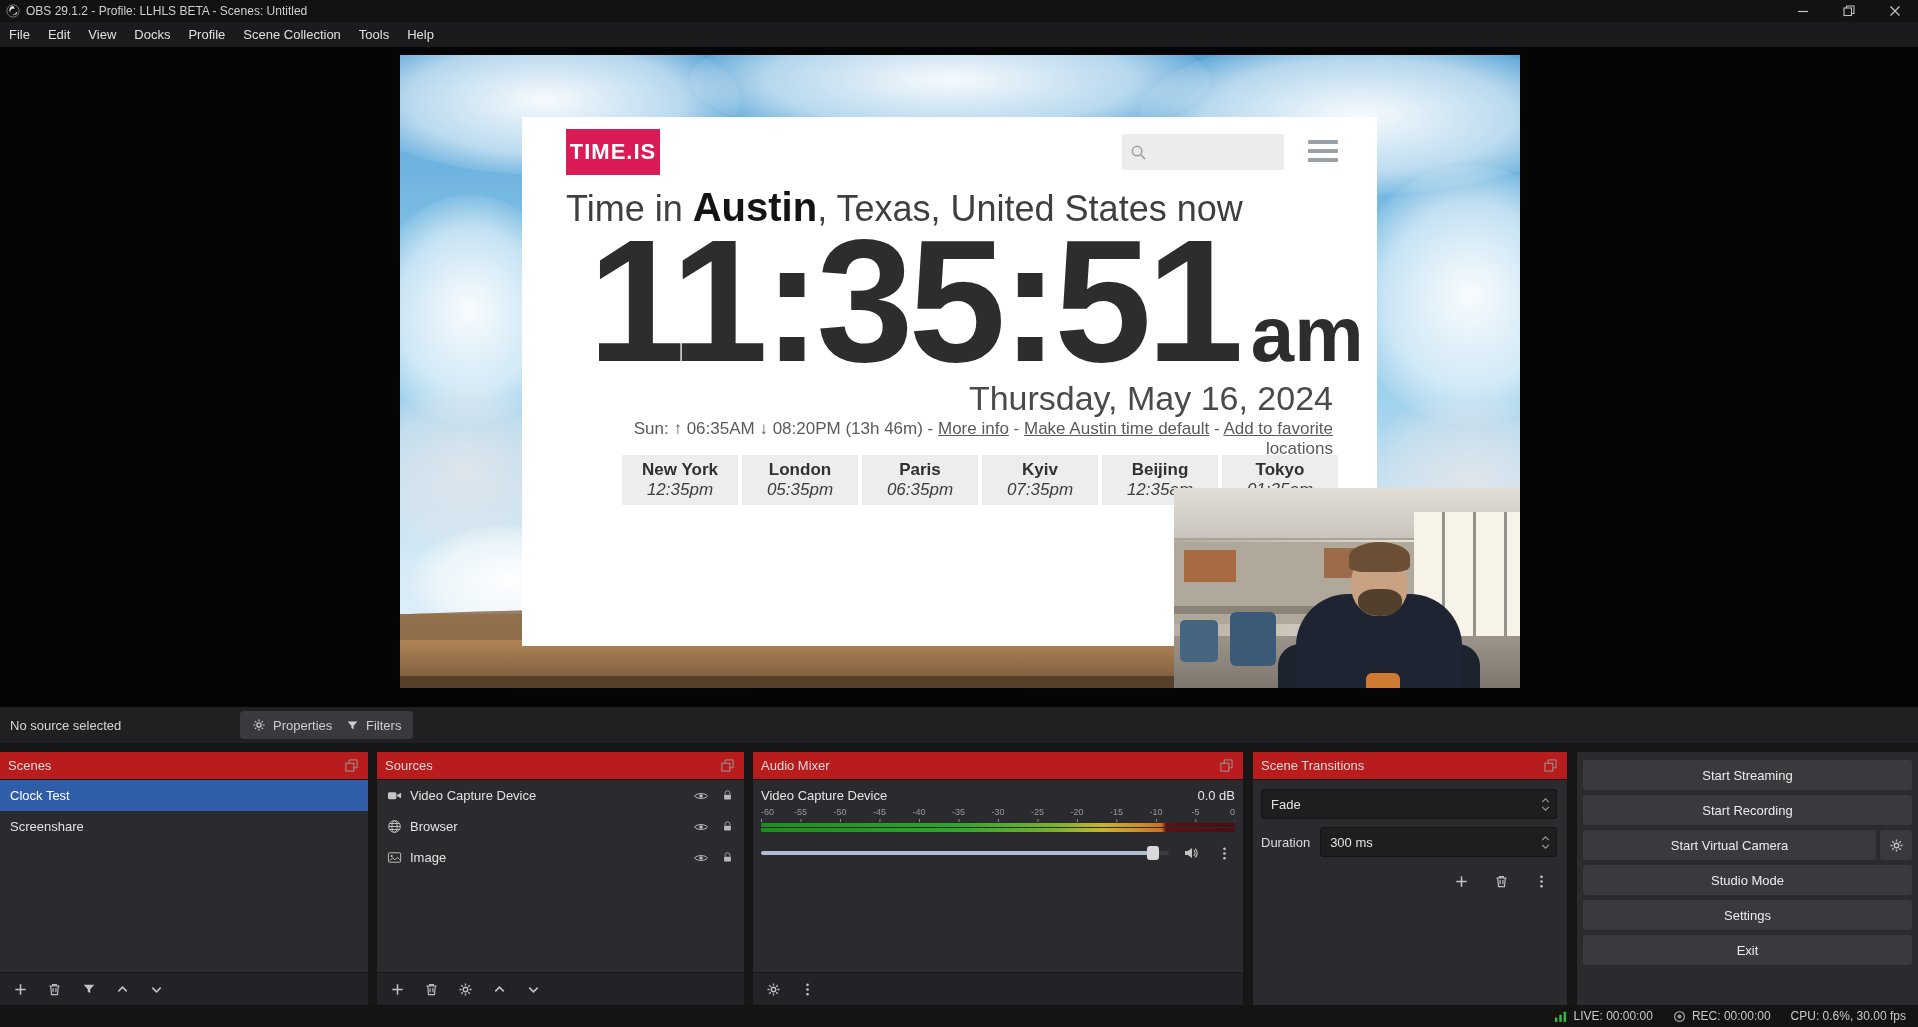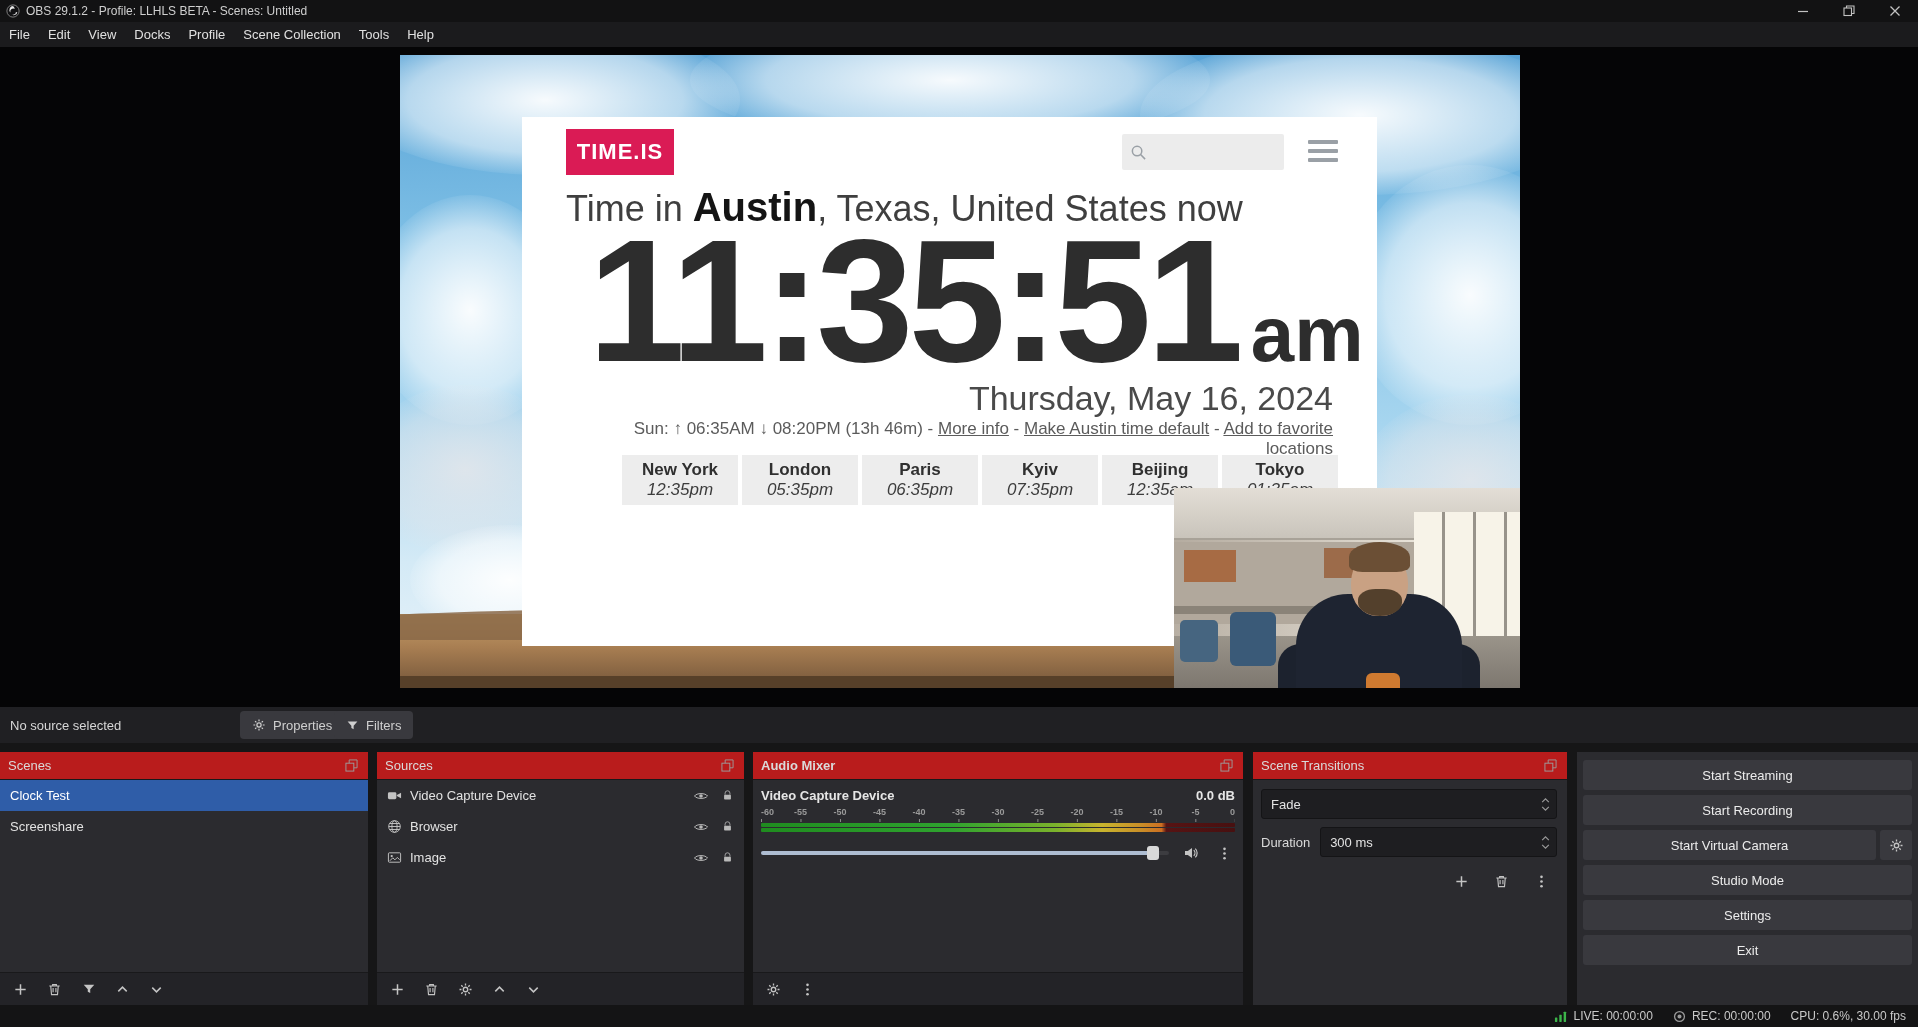--- a/index.html
+++ b/index.html
@@ -21,21 +21,21 @@
   #preview { position: absolute; left: 0; top: 47px; width: 100%; height: 660px; background: #050506; }
   #canvas { position: absolute; left: 400px; top: 8px; width: 1120px; height: 633px; overflow: hidden; background: linear-gradient(180deg, #58a3d6 0%, #7fc0e6 30%, #a6d5ef 58%, #d4eaf6 80%, #e9f3f9 100%); }
   .cloud { position: absolute; border-radius: 50%; background: radial-gradient(ellipse at center, rgba(255,255,255,0.95) 0%, rgba(255,255,255,0.55) 50%, rgba(255,255,255,0) 74%); }
   .cloud.gray { background: radial-gradient(ellipse at center, rgba(226,230,235,0.9) 0%, rgba(226,230,235,0.45) 52%, rgba(226,230,235,0) 74%); }
   #desert { position: absolute; left: 0; bottom: 0; width: 100%; height: 74px; background: linear-gradient(180deg, #c7a16b 0%, #a87e52 45%, #74563a 100%); }
   #desert-ridge { position: absolute; left: -8%; bottom: 48px; width: 116%; height: 34px; background: #8a6848; border-radius: 100% 100% 0 0 / 100% 100% 0 0; opacity: .85; }
   #desert-shadow { position: absolute; left: 0; bottom: 0; width: 100%; height: 12px; background: #574029; }
 
   
   #timeis-card { position: absolute; left: 122px; top: 62px; width: 855px; height: 529px; background: #ffffff; }
-  #ti-logo { position: absolute; left: 44px; top: 12px; width: 108px; height: 46px; background: #da1b55; color: #fff; font-weight: bold; font-size: 22px; letter-spacing: 1px; display: flex; align-items: center; justify-content: center; }
+  #ti-logo { position: absolute; left: 44px; top: 12px; width: 94px; height: 46px; background: #da1b55; color: #fff; font-weight: bold; font-size: 22px; letter-spacing: 1px; display: flex; align-items: center; justify-content: center; }
   #ti-search { position: absolute; left: 600px; top: 17px; width: 162px; height: 36px; background: #ececec; border-radius: 2px; display: flex; align-items: center; padding-left: 8px; }
   #ti-burger { position: absolute; left: 786px; top: 23px; width: 30px; }
   #ti-burger div { height: 4px; background: #9aa0a6; margin-bottom: 5px; border-radius: 1px; }
   #ti-heading { position: absolute; left: 44px; top: 68px; font-size: 36px; color: #3f3f3f; }
   #ti-heading .city { font-weight: bold; color: #141414; font-size: 40px; }
   #ti-clock-row { position: absolute; left: 66px; top: 96px; display: flex; align-items: baseline; color: #2d2d2d; }
   #ti-clock { font-size: 175px; font-weight: bold; letter-spacing: -5px; line-height: 1; }
   #ti-ampm { font-size: 78px; font-weight: bold; margin-left: 12px; }
   #ti-date { position: absolute; right: 44px; top: 262px; width: 700px; text-align: right; font-size: 34px; color: #4a4a4a; }
   #ti-sun { position: absolute; right: 44px; left: 44px; top: 302px; text-align: right; font-size: 17px; color: #5b5b5b; }
@@ -443,21 +443,21 @@
           </svg>
         </span>
       <span class="icon-btn">
           <svg viewBox="0 0 16 16" width="15" height="15" fill="none" stroke="currentColor" stroke-width="1.6">
             <path d="M3.5 6l4.5 4.5L12.5 6"></path>
           </svg>
         </span>
     </div>
   </div>
 
-  <div class="dock" id="dock-audio" style="left:753px; width:490px;font-weight:bold;">
+  <div class="dock" id="dock-audio" style="left:753px; width:490px;">
     <div class="dock-header">
       <span class="dtitle">Audio Mixer</span>
       <span class="popout-btn">
           <svg viewBox="0 0 14 14" width="13" height="13" fill="none" stroke="currentColor">
             <rect x="1" y="4.5" width="8.5" height="8.5"></rect>
             <path d="M4.5 4.5V1h8.5v8.5h-3.5"></path>
           </svg>
         </span>
     </div>
     <div class="dock-body">

